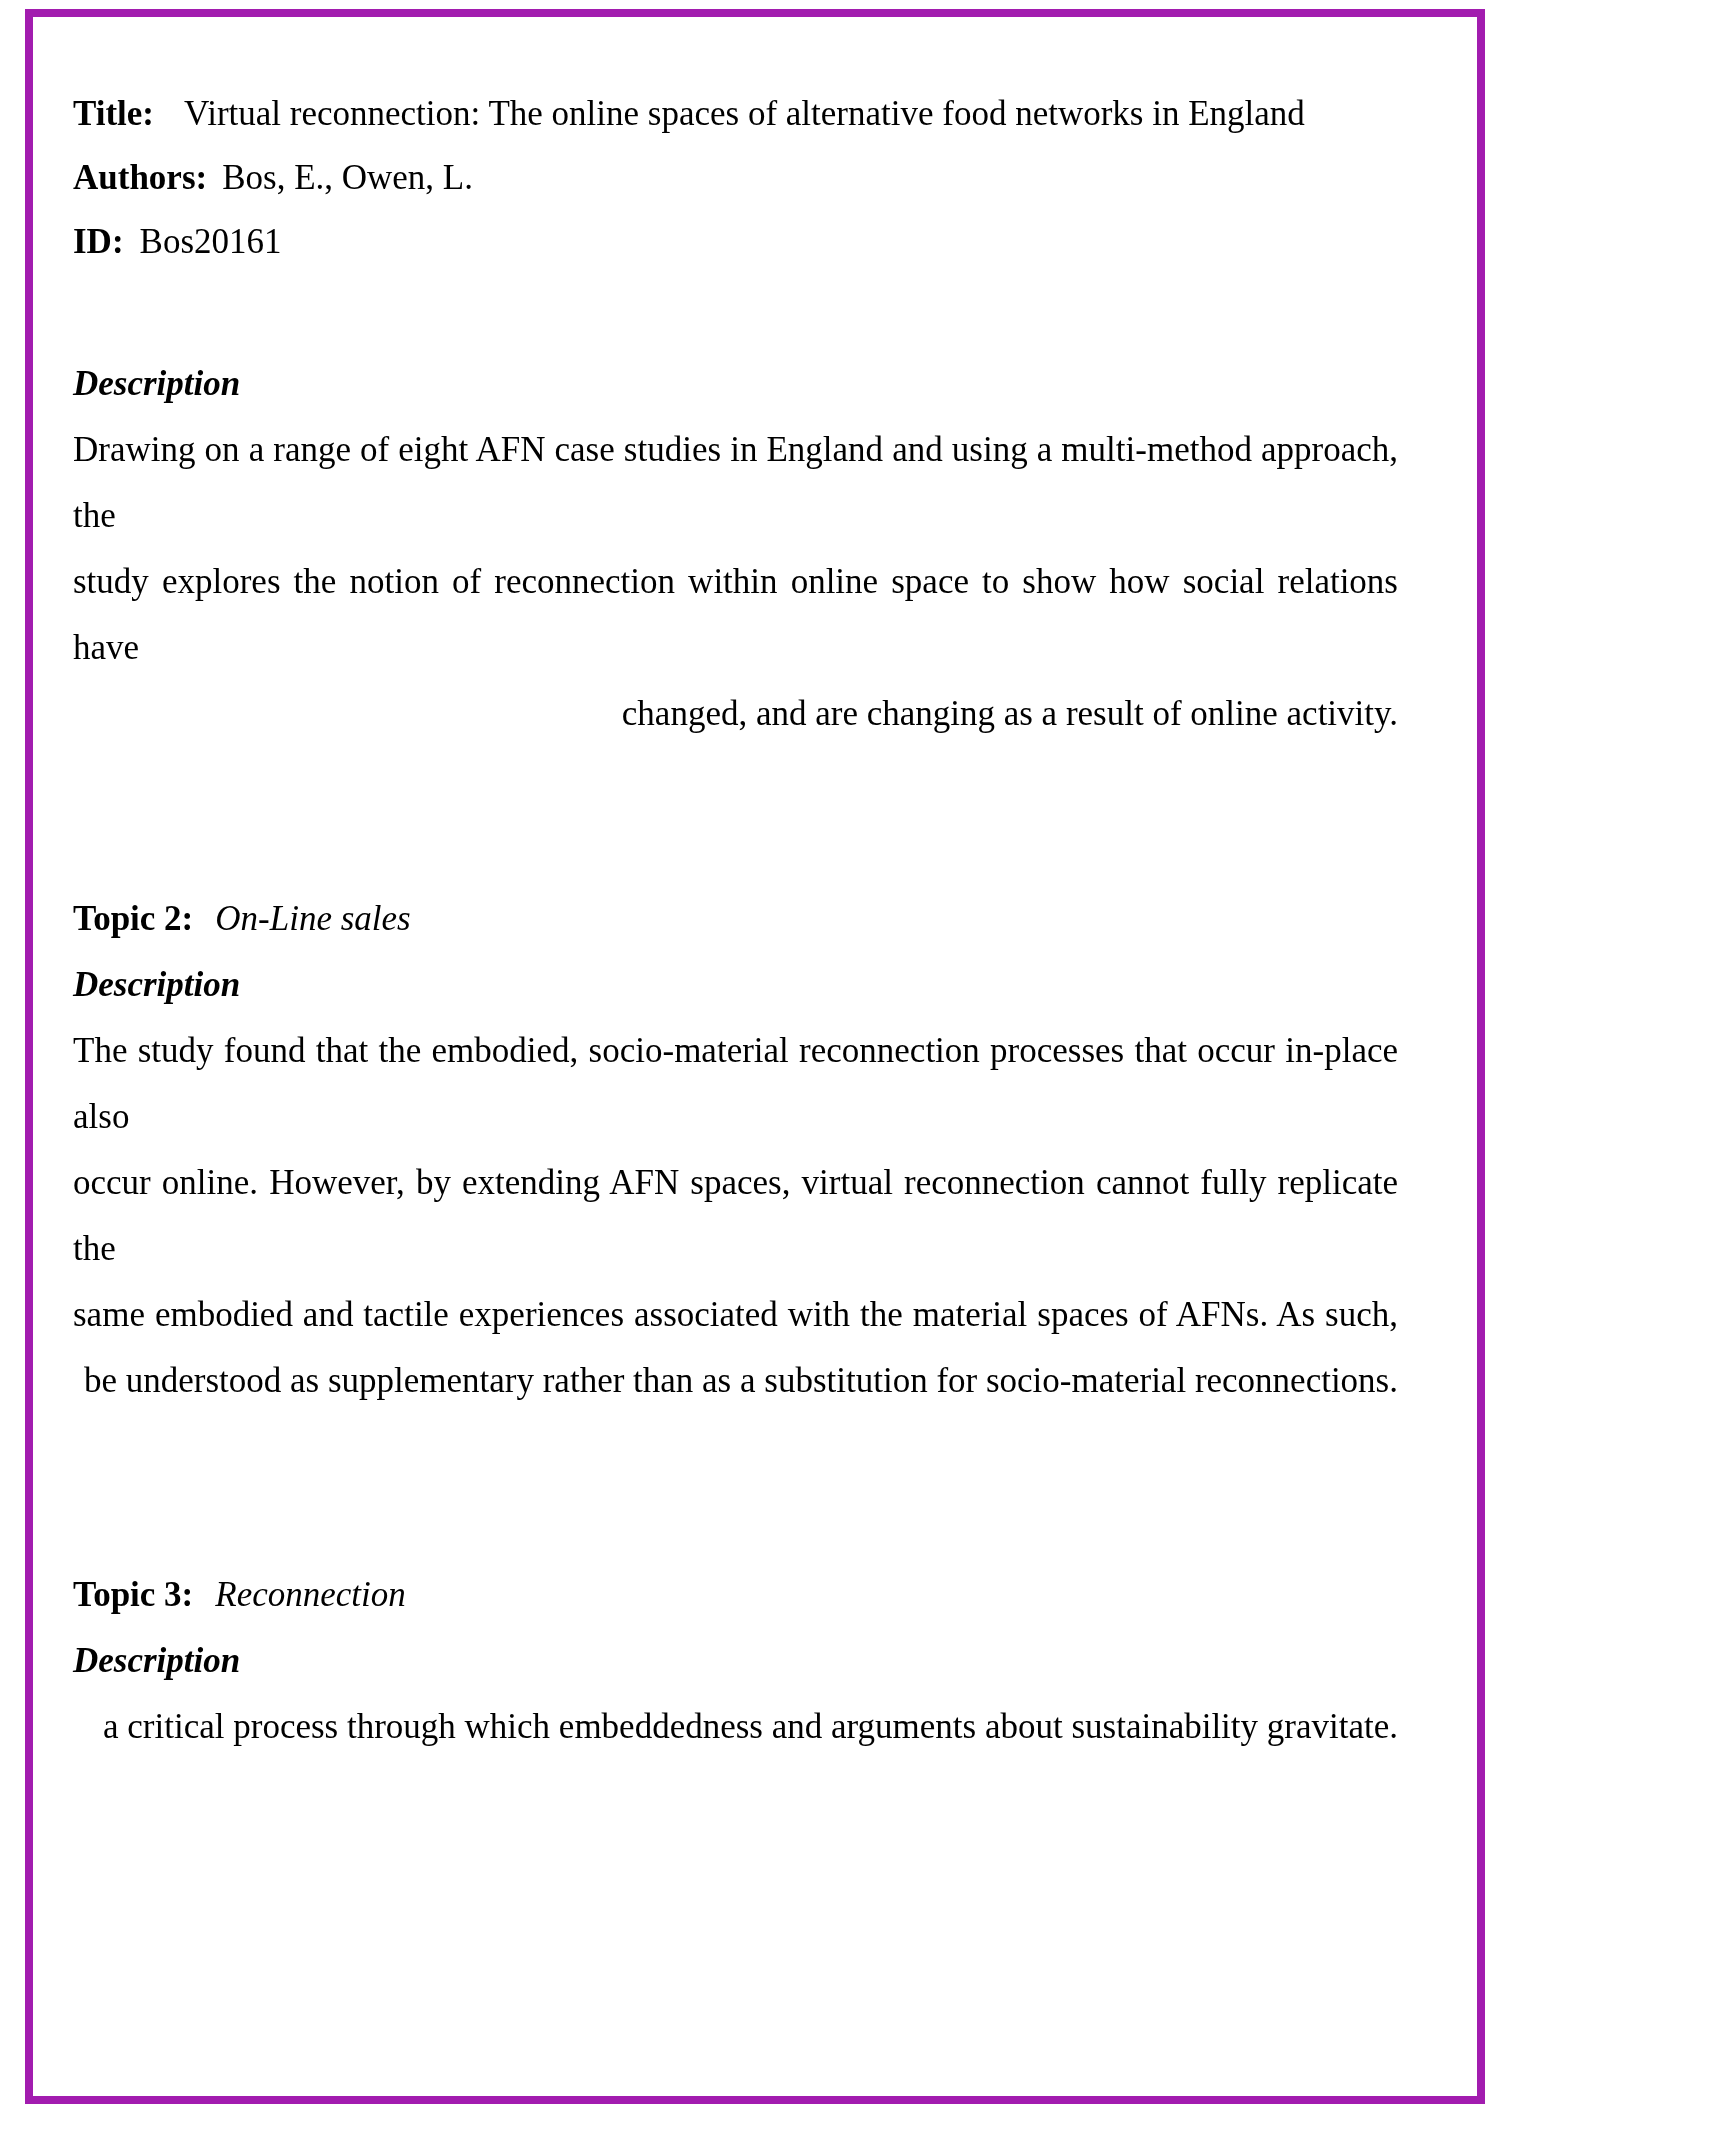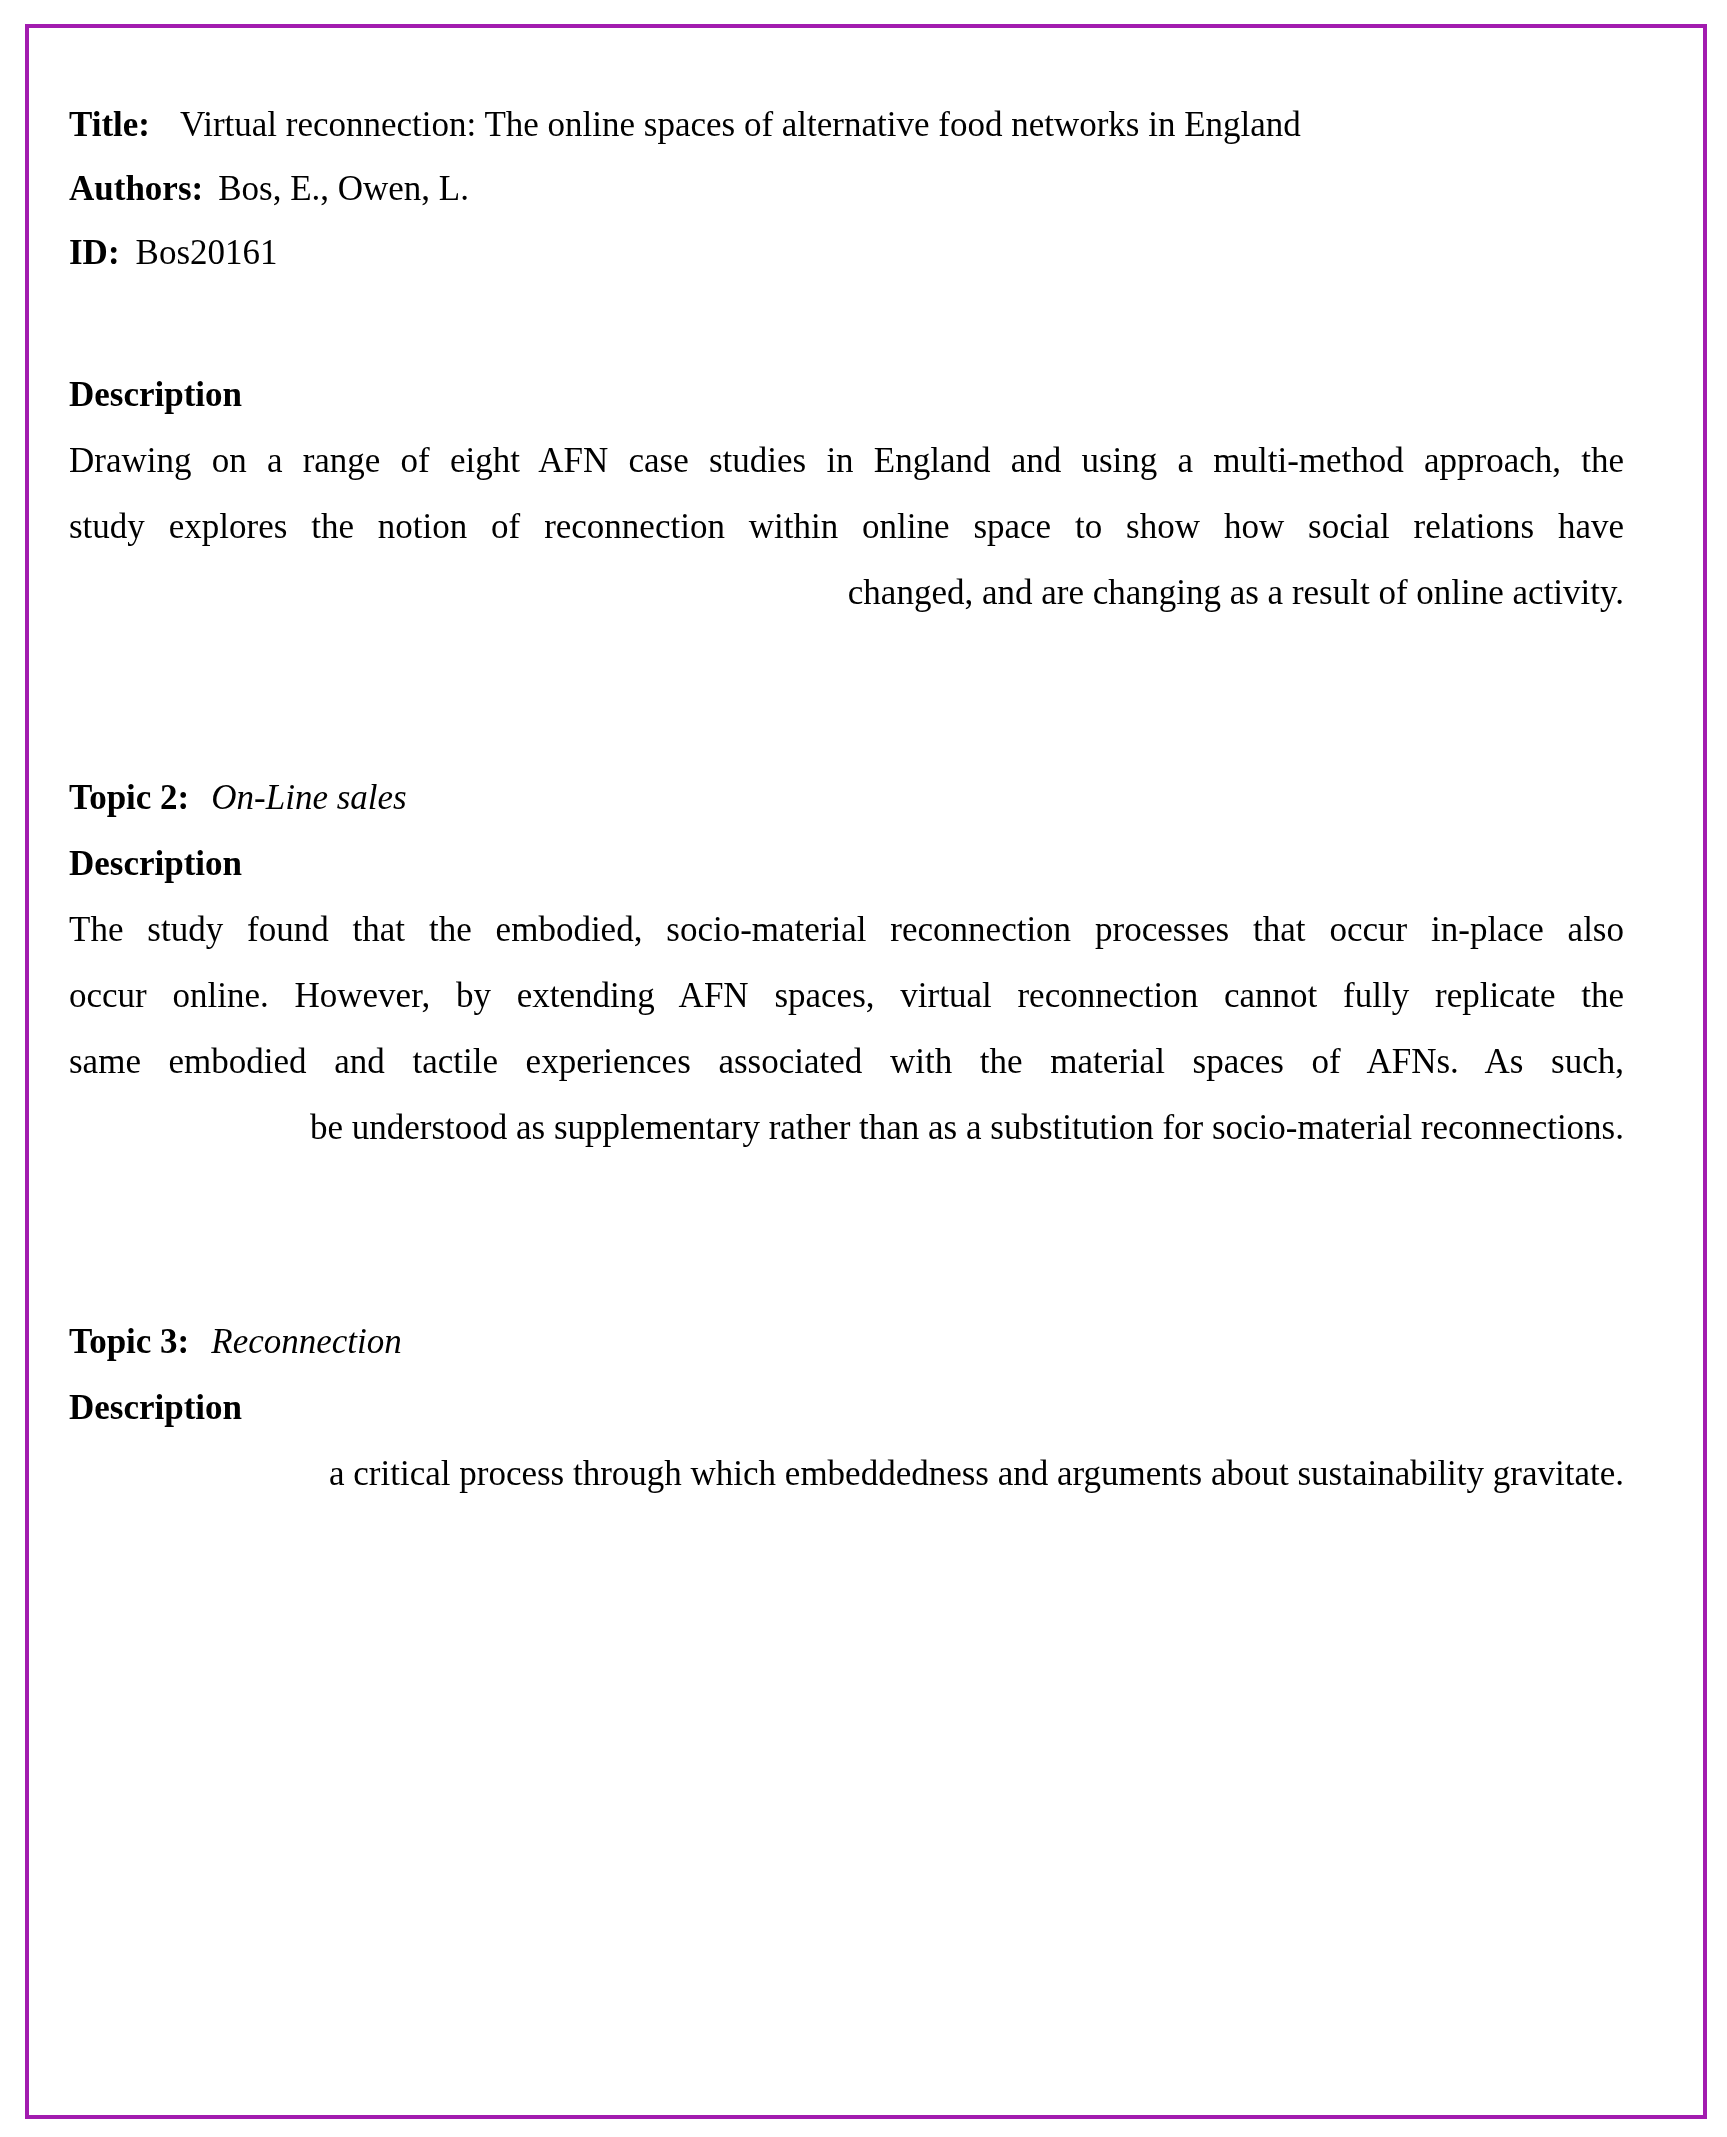--- a/index.html
+++ b/index.html
@@ -11,45 +11,45 @@
     width: 1727px;
     height: 2138px;
     position: relative;
     font-family: "Liberation Serif", "DejaVu Serif", serif;
     color: #000000;
     overflow: hidden;
   }
   .frame {
     position: absolute;
     left: 25px;
-    top: 24px;
-    width: 1682px;
+    top: 9px;
+    width: 1460px;
     height: 2095px;
-    border: 4px solid #a21caf;
+    border: 8px solid #a21caf;
     box-sizing: border-box;
     background: #ffffff;
     overflow: hidden;
   }
   .content {
     padding: 65px 79px 0 40px;
     font-size: 35px;
   }
   
   .hline { line-height: 64px; white-space: nowrap; }
   .label { font-weight: bold; }
   .val-title   { margin-left: 30px; }
   .val-authors { margin-left: 15px; }
   .val-id      { margin-left: 16px; }
   
   .topics .topic:nth-child(1) { margin-top: 77px; }
   .topics .topic:nth-child(2) { margin-top: 139px; }
   .topics .topic:nth-child(3) { margin-top: 148px; }
   .theading { line-height: 66px; white-space: nowrap; }
   .topic-name { font-style: italic; margin-left: 22px; }
-  .desc-label { font-weight: bold; line-height: 66px; }
+  .desc-label { font-weight: bold; line-height: 66px; font-style: italic; }
   .pline {
     line-height: 66px;
     text-align: justify;
     text-align-last: justify;
   }
   .pline.last {
     text-align: right;
     text-align-last: auto;
   }
 </style>

